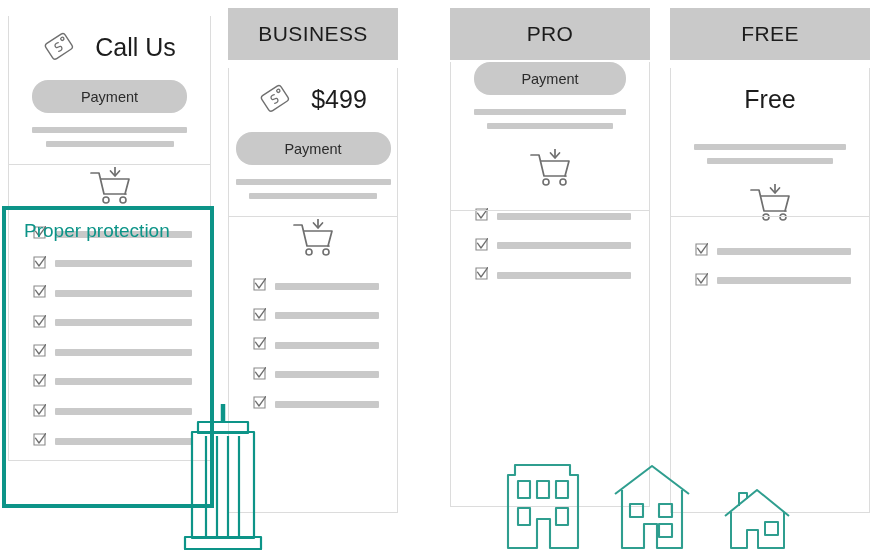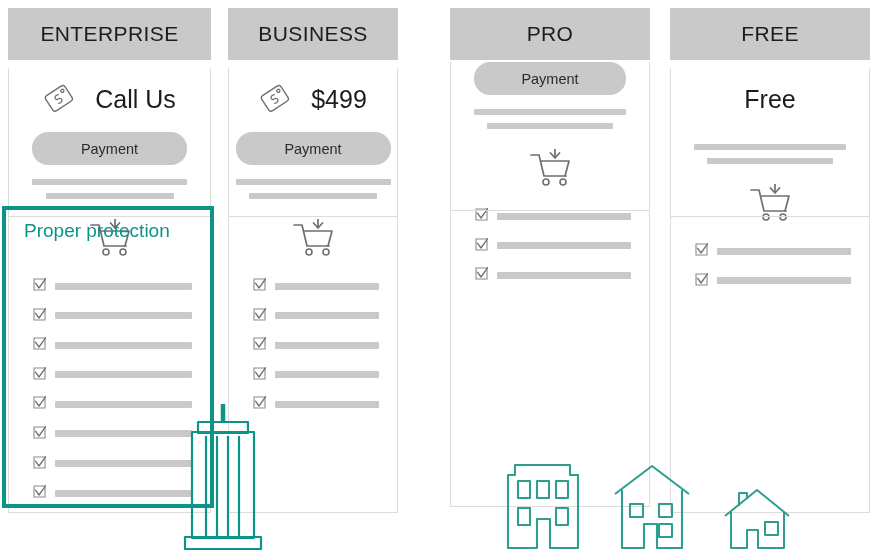--- a/index.html
+++ b/index.html
@@ -155,23 +155,20 @@
     position: absolute;
     pointer-events: none;
   }
 </style>
 </head>
 <body>
 
 <div id="stage">
 
   <div class="card" id="card-enterprise" style="left:8px; width:203px;">
-    <div class="card-head">
-      <span class="card-head-label">ENTERPRISE</span>
-    </div>
     <div class="card-body" style="height:445px;">
       <div class="price-row" style="margin-top:8px;">
         <span class="tag-icon">
           <svg width="36" height="32" viewBox="0 0 36 32">
             <g transform="rotate(-33 18 16)">
               <path d="M7 7 H24 a3 3 0 0 1 3 3 V22 a3 3 0 0 1 -3 3 H7 a3 3 0 0 1 -3 -3 V10 a3 3 0 0 1 3 -3 Z" fill="none" stroke="#6f6f6f" stroke-width="1.4"></path>
               <circle cx="22.5" cy="11.5" r="1.6" fill="none" stroke="#6f6f6f" stroke-width="1.3"></circle>
               <path d="M17 12.5 q-4 -1.2 -4.6 1.4 q-0.5 2.2 2.4 2.4 q2.9 0.2 2.4 2.4 q-0.6 2.6 -4.6 1.4" fill="none" stroke="#6f6f6f" stroke-width="1.3" stroke-linecap="round"></path>
             </g>
           </svg>

